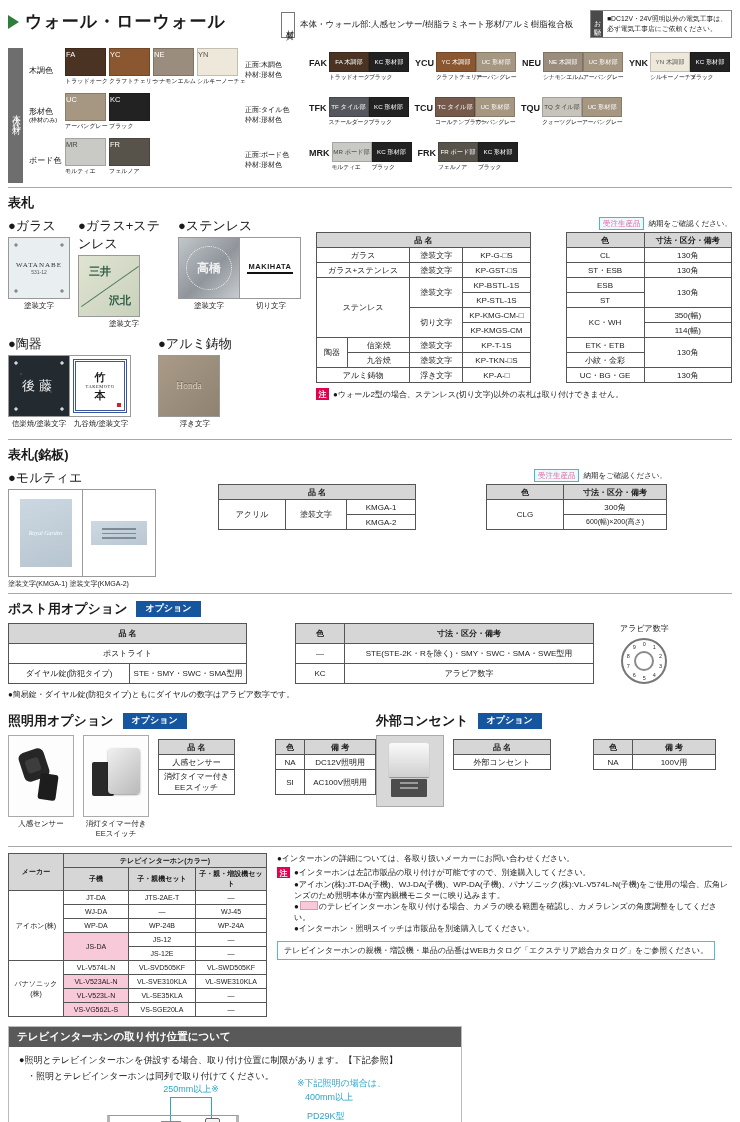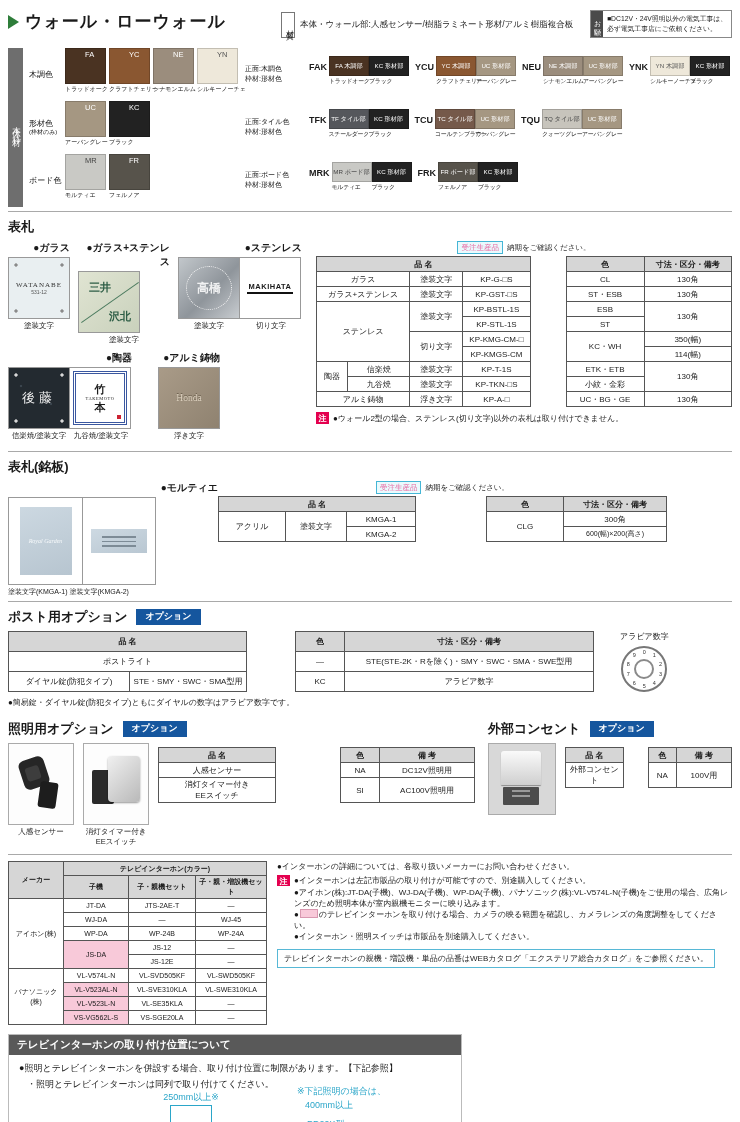--- a/index.html
+++ b/index.html
@@ -20,48 +20,48 @@
   .req-text{font-size:6.8px;padding:3px 4px;line-height:1.5;white-space:nowrap;}
   
   .sw-area{display:flex;}
   .sw-side{background:#6e6e6e;color:#fff;writing-mode:vertical-rl;font-size:8.5px;letter-spacing:3px;
            width:15px;text-align:center;padding:4px 0;}
   .sw-rows{flex:1;padding-left:6px;}
   .sw-row{display:flex;align-items:center;margin-bottom:7px;}
   .sw-group{width:36px;font-size:8px;padding-top:7px;line-height:1.2;}
   .sw-group .sub{font-size:6px;display:block;}
   .sw{width:41px;margin-right:3px;}
-  .sw-box{height:36px;font-size:7.5px;padding:2px 0 0 20px;box-sizing:border-box;box-shadow:inset 0 0 0 1px rgba(0,0,0,.18);}
+  .sw-box{height:28px;font-size:7.5px;padding:2px 0 0 1px;box-sizing:border-box;box-shadow:inset 0 0 0 1px rgba(0,0,0,.18);}
   .sw-name{font-size:6px;white-space:nowrap;margin-top:1px;}
   .sw-front{width:58px;font-size:7px;line-height:1.35;padding-top:5px;margin-left:4px;}
   .combo{display:flex;align-items:flex-start;margin-left:6px;}
   .combo-code{font-size:9px;font-weight:bold;padding-top:6px;margin-right:2px;}
   .combo-parts{display:flex;}
   .part{width:40px;height:20px;font-size:6.2px;display:flex;align-items:center;justify-content:center;
         box-shadow:inset 0 0 0 1px rgba(0,0,0,.18);white-space:nowrap;}
   .combo-names{display:flex;margin-top:1px;}
   .combo-names span{width:40px;font-size:5.9px;letter-spacing:-.2px;white-space:nowrap;}
   .rule{border:none;border-top:1px solid #a9a9a9;margin:4px 0 6px 0;}
   
   .sec-h{font-size:13px;font-weight:bold;margin:2px 0 5px 0;}
   .badge-opt{display:inline-block;background:#15569e;color:#fff;font-size:9px;padding:1.5px 9px;margin-left:9px;vertical-align:2px;}
   .badge-note{display:inline-block;background:#e4004f;color:#fff;font-size:8px;font-weight:bold;padding:0.5px 2.5px;margin-right:4px;}
   .badge-order{display:inline-block;border:1px solid #45b6d6;background:#eafafd;color:#e765a1;font-size:7.5px;padding:0.5px 3px;margin-right:4px;}
-  .order-line{font-size:7.5px;text-align:center;margin-bottom:2px;}
+  .order-line{font-size:7.5px;text-align:right;margin-bottom:2px;}
   .note-line{font-size:8px;margin-top:5px;}
   .tbl{border-collapse:collapse;font-size:8px;}
   .tbl th,.tbl td{border:1px solid #555;padding:1px 2px;text-align:center;height:12px;}
   .tbl th{background:#d6d6d6;font-weight:bold;}
   .tbl .gap{border:none;background:#fff;}
   
   .hyo-flex{display:flex;}
   .hyo-left{width:302px;}
   .np-row{display:flex;margin-bottom:6px;}
   .np-group{margin-right:8px;}
-  .np-label{font-size:10px;font-weight:bold;margin-bottom:2px;text-align:right;}
+  .np-label{font-size:13px;font-weight:normal;margin-bottom:2px;}
   .np-imgs{display:flex;}
   .np-caps{display:flex;}
   .np-cap{font-size:7.5px;text-align:center;margin-top:2px;}
   .plate{width:62px;height:62px;border:1px solid #999;box-sizing:border-box;position:relative;
          display:flex;align-items:center;justify-content:center;flex-direction:column;}
   .plate+.plate{margin-left:-1px;}
   .screws{background-image:radial-gradient(circle at 7px 7px,#8a8a8a 1.3px,transparent 2px),
           radial-gradient(circle at calc(100% - 7px) 7px,#8a8a8a 1.3px,transparent 2px),
           radial-gradient(circle at 7px calc(100% - 7px),#8a8a8a 1.3px,transparent 2px),
           radial-gradient(circle at calc(100% - 7px) calc(100% - 7px),#8a8a8a 1.3px,transparent 2px);}
@@ -110,21 +110,21 @@
   .mb-cap{font-size:7px;margin-top:2px;}
   
   .post-flex{display:flex;}
   .dial-wrap{margin-left:26px;text-align:center;}
   .dial-label{font-size:8px;margin-bottom:4px;}
   .dial{position:relative;width:46px;height:46px;border:2px solid #777;border-radius:50%;margin:0 auto;box-sizing:border-box;}
   .dial:after{content:"";position:absolute;inset:11px;border:2px solid #8a8a8a;border-radius:50%;}
   .dial i{position:absolute;left:50%;top:50%;font-size:5.5px;font-style:normal;color:#333;}
   
   .two-col{display:flex;}
-  .lo-left{width:480px;}
+  .lo-left{width:368px;}
   .lo-right{flex:1;}
   .prod-row{display:flex;align-items:flex-start;}
   .prod{margin-right:9px;text-align:center;}
   .prod-img{width:64px;height:80px;border:1px solid #aaa;background:#fdfdfd;position:relative;overflow:hidden;}
   .prod-cap{font-size:7.5px;line-height:1.25;margin-top:2px;}
   .sensor-head{position:absolute;left:12px;top:14px;width:26px;height:30px;background:#262626;border-radius:6px;transform:rotate(-18deg);}
   .sensor-head:after{content:"";position:absolute;left:5px;top:8px;width:14px;height:14px;background:#3d3d3d;border-radius:3px;}
   .sensor-base{position:absolute;left:30px;top:38px;width:18px;height:26px;background:#1d1d1d;border-radius:3px;transform:rotate(8deg);}
   .ee-base{position:absolute;left:8px;top:26px;width:22px;height:34px;background:#2a2a2a;border-radius:2px;}
   .ee-cover{position:absolute;left:24px;top:12px;width:32px;height:46px;background:linear-gradient(135deg,#f0f0f0,#b9b9b9);border-radius:4px;box-shadow:0 1px 2px rgba(0,0,0,.4);}

